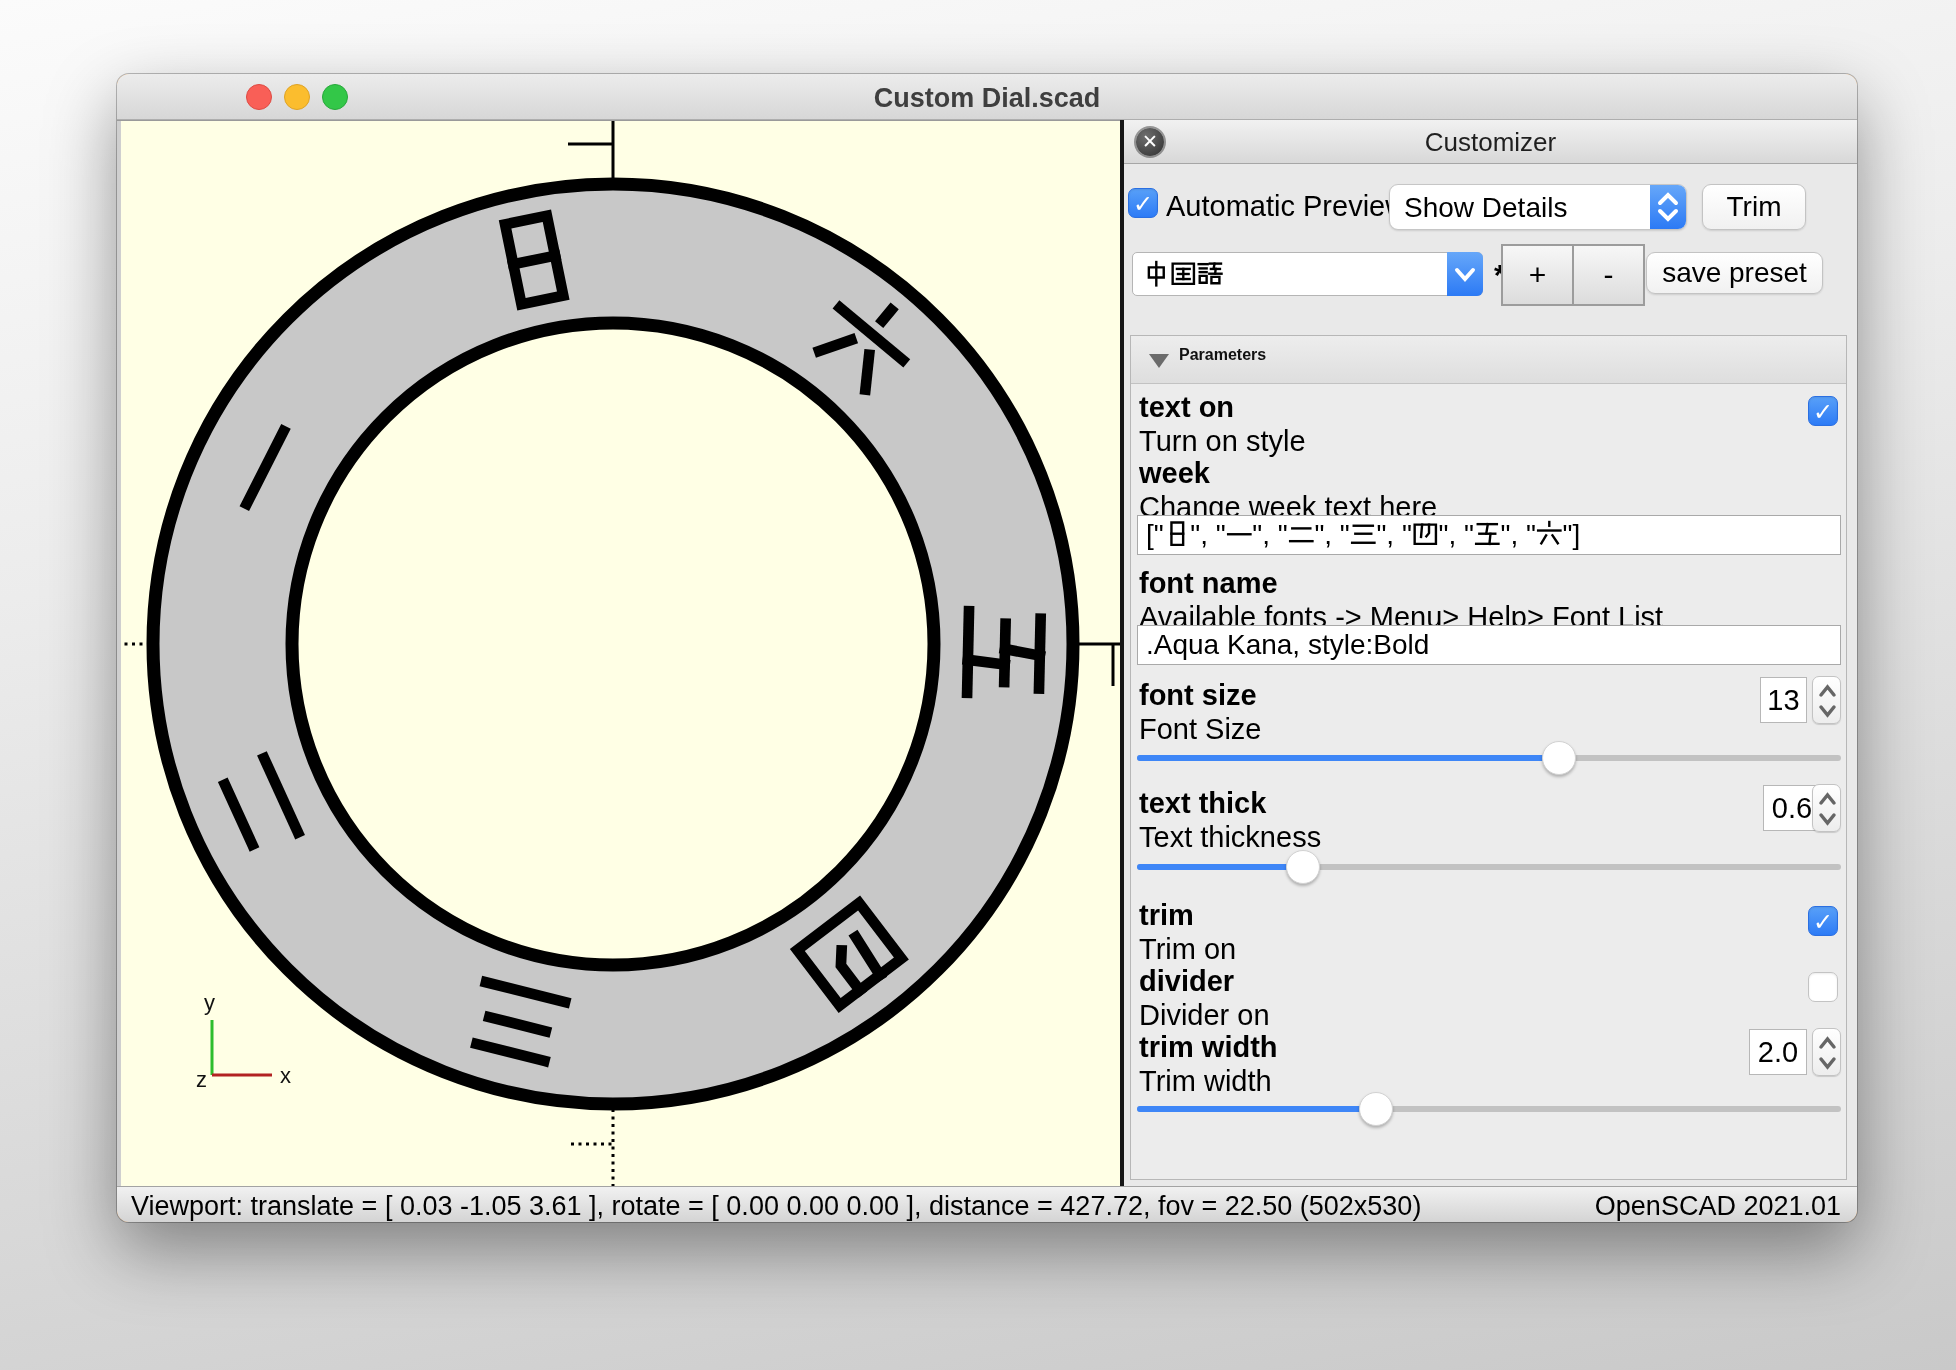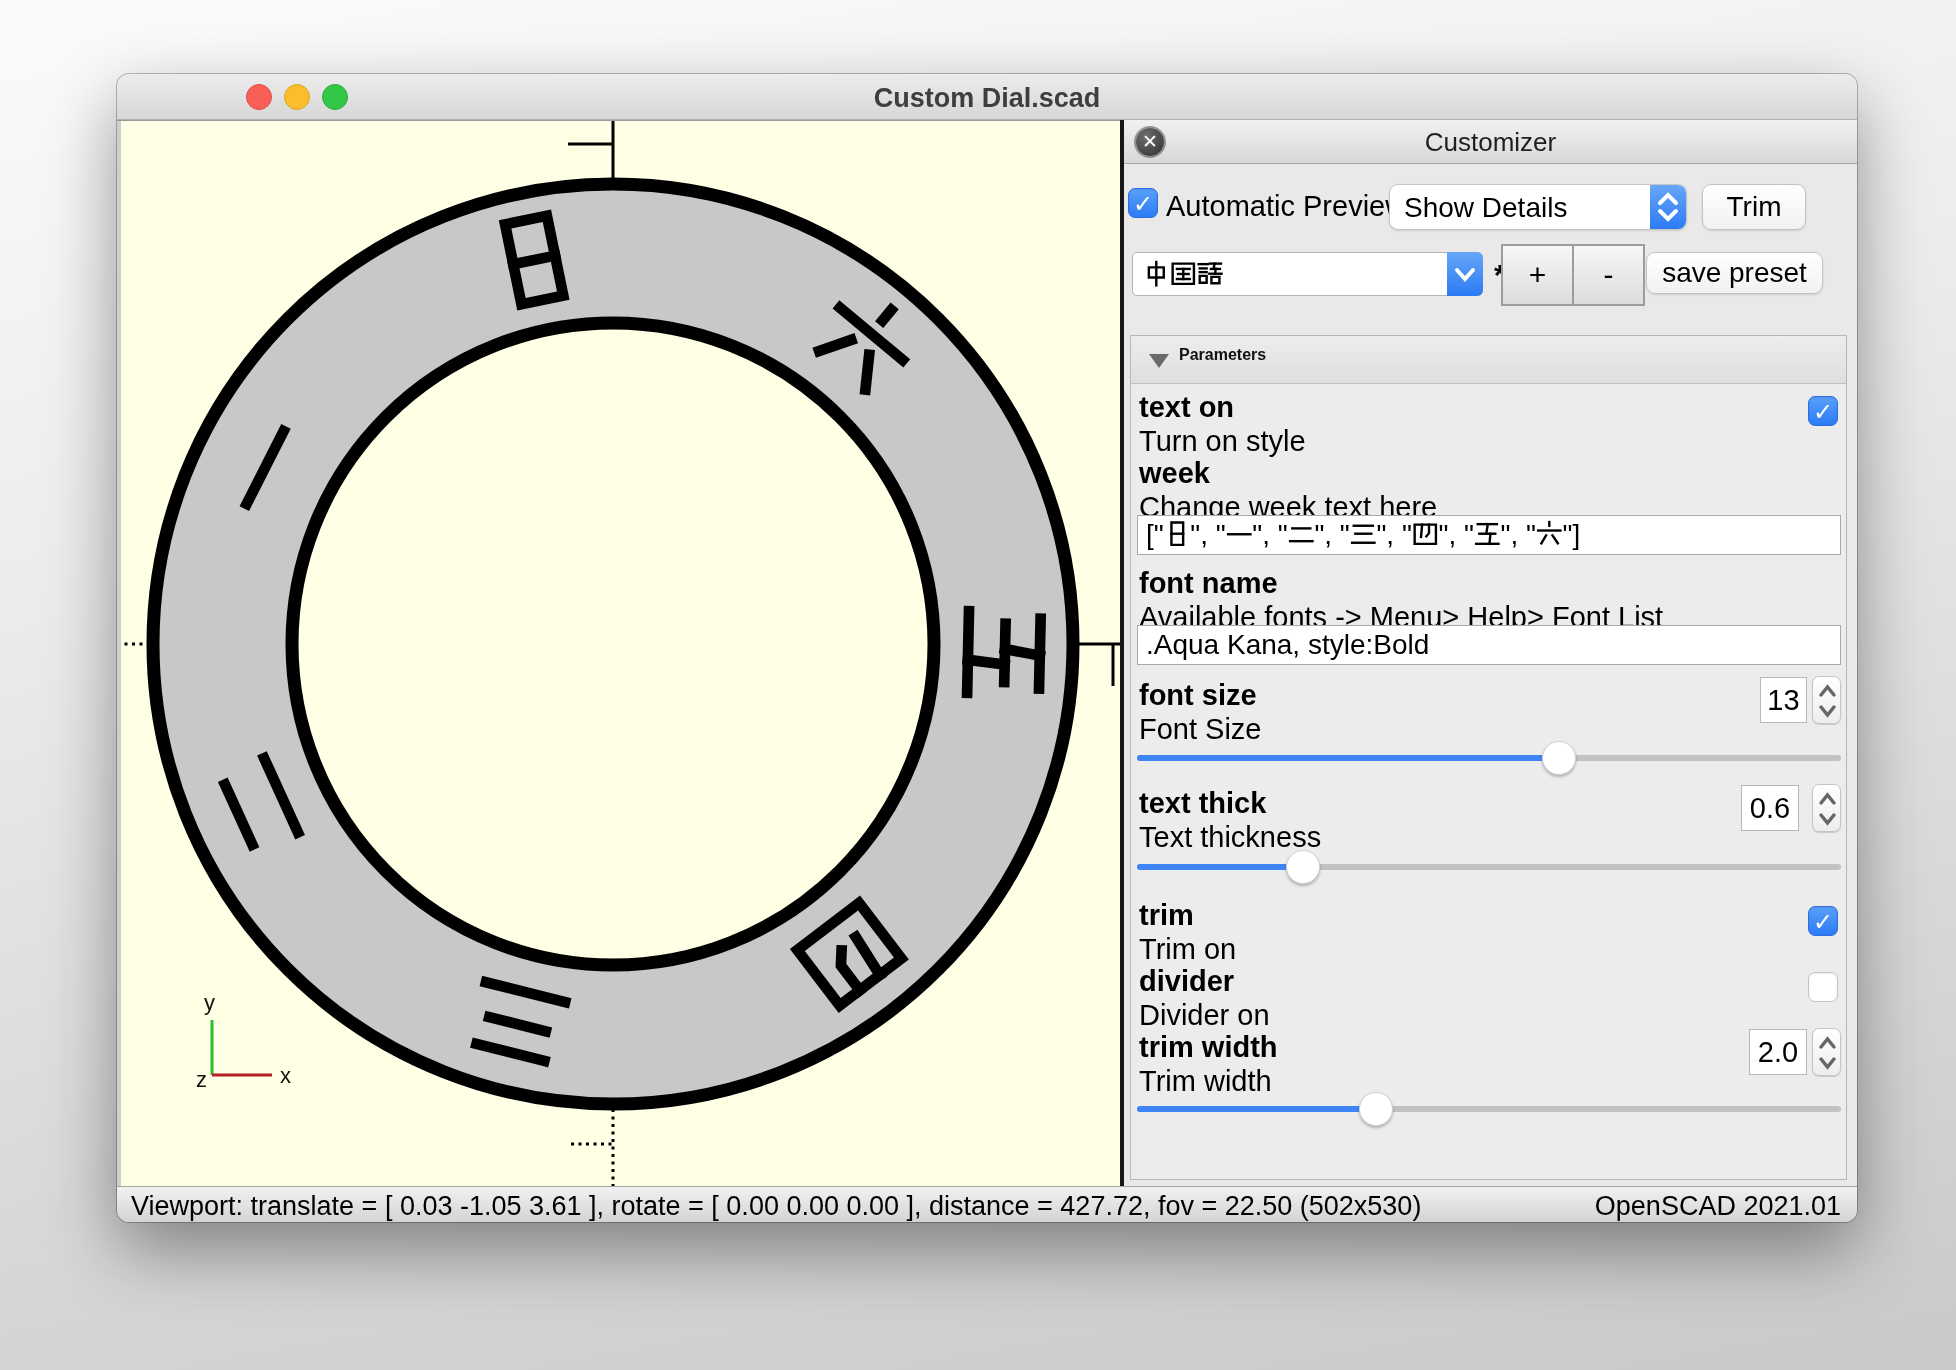--- a/index.html
+++ b/index.html
@@ -345,21 +345,21 @@
           </svg>
       </div>
       <div class="p-desc" style="top:377px;">Font Size</div>
       <div class="slider" id="slider-fontsize" style="top:404px;">
         <div class="track"></div>
           <div class="fill" style="width: 422.4px;"></div>
           <div class="knob" style="left: 405.4px;"></div>
       </div>
 
       <div class="p-label" style="top:451px;">text thick</div>
-      <div class="numbox" style="left:610px; top:449px; width:58px;">0.6</div>
+      <div class="numbox" style="left:632px; top:449px; width:58px;">0.6</div>
       <div class="stepper" style="left:681px; top:448px;">
         <svg width="29" height="48" viewBox="0 0 29 48">
             <path d="M8 18 L14.5 10 L21 18" fill="none" stroke="#666" stroke-width="3.5" stroke-linecap="round"></path>
             <path d="M8 30 L14.5 38 L21 30" fill="none" stroke="#666" stroke-width="3.5" stroke-linecap="round"></path>
           </svg>
       </div>
       <div class="p-desc" style="top:485px;">Text thickness</div>
       <div class="slider" id="slider-textthick" style="top:513px;">
         <div class="track"></div>
           <div class="fill" style="width: 166.144px;"></div>

